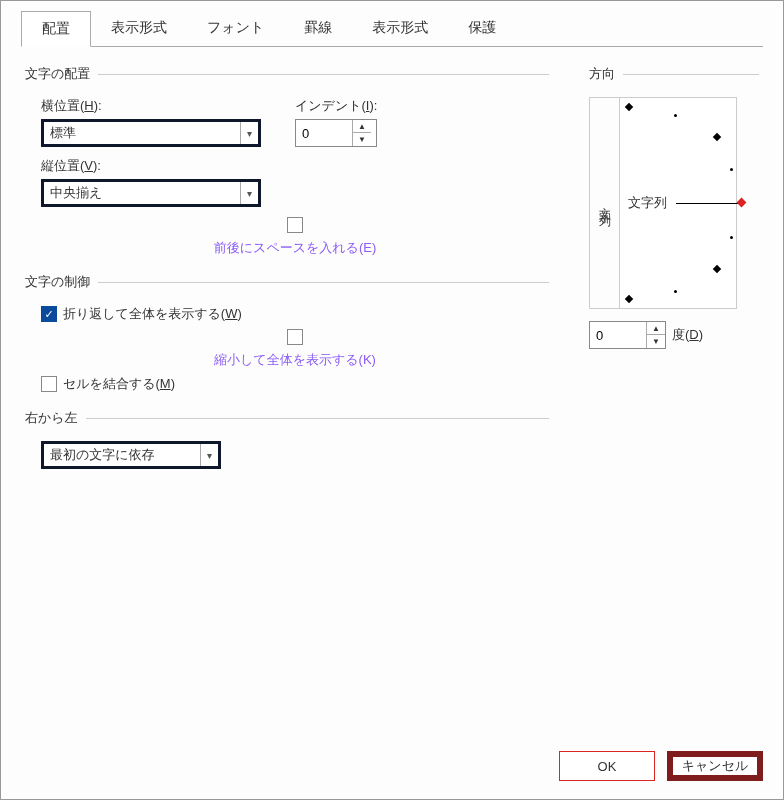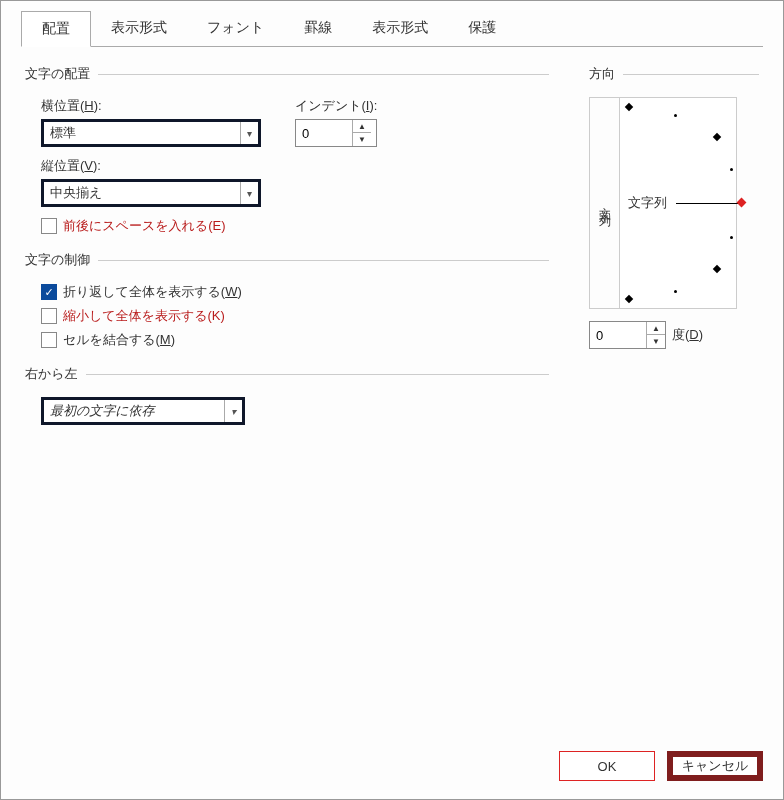--- a/index.html
+++ b/index.html
@@ -148,21 +148,21 @@
     display: flex;
     align-items: center;
     justify-content: center;
     font-size: 11px;
     color: #fff;
   }
   .checkbox.checked {
     background: #0a4a9c;
     border-color: #0a4a9c;
   }
-  .disabled-text { color: #b91c1c; }
+  .disabled-text { color: #8b5cf6; flex-direction: column; }
   .main-row { display: flex; gap: 40px; }
   .left-col { flex: 1; }
   .orient-box {
     width: 170px;
   }
   .orient-frame {
     border: 1px solid #ccc;
     width: 148px;
     height: 212px;
     position: relative;
@@ -334,21 +334,21 @@
               <span>セルを結合する(<span class="underline">M</span>)</span>
             </div>
           </div>
 
           <div class="fieldset-label" style="margin-top:16px;">
             <span>右から左</span>
             <span class="line"></span>
           </div>
 
           <div class="indent-block">
-            <div class="combo" style="width:204px;font-style:italic;">
+            <div class="combo" style="width:180px;">
               <span>最初の文字に依存</span>
               <span class="arrow">▾</span>
             </div>
           </div>
 
         </div>
 
         <div class="orient-box">
           <div class="fieldset-label">
             <span>方向</span>

